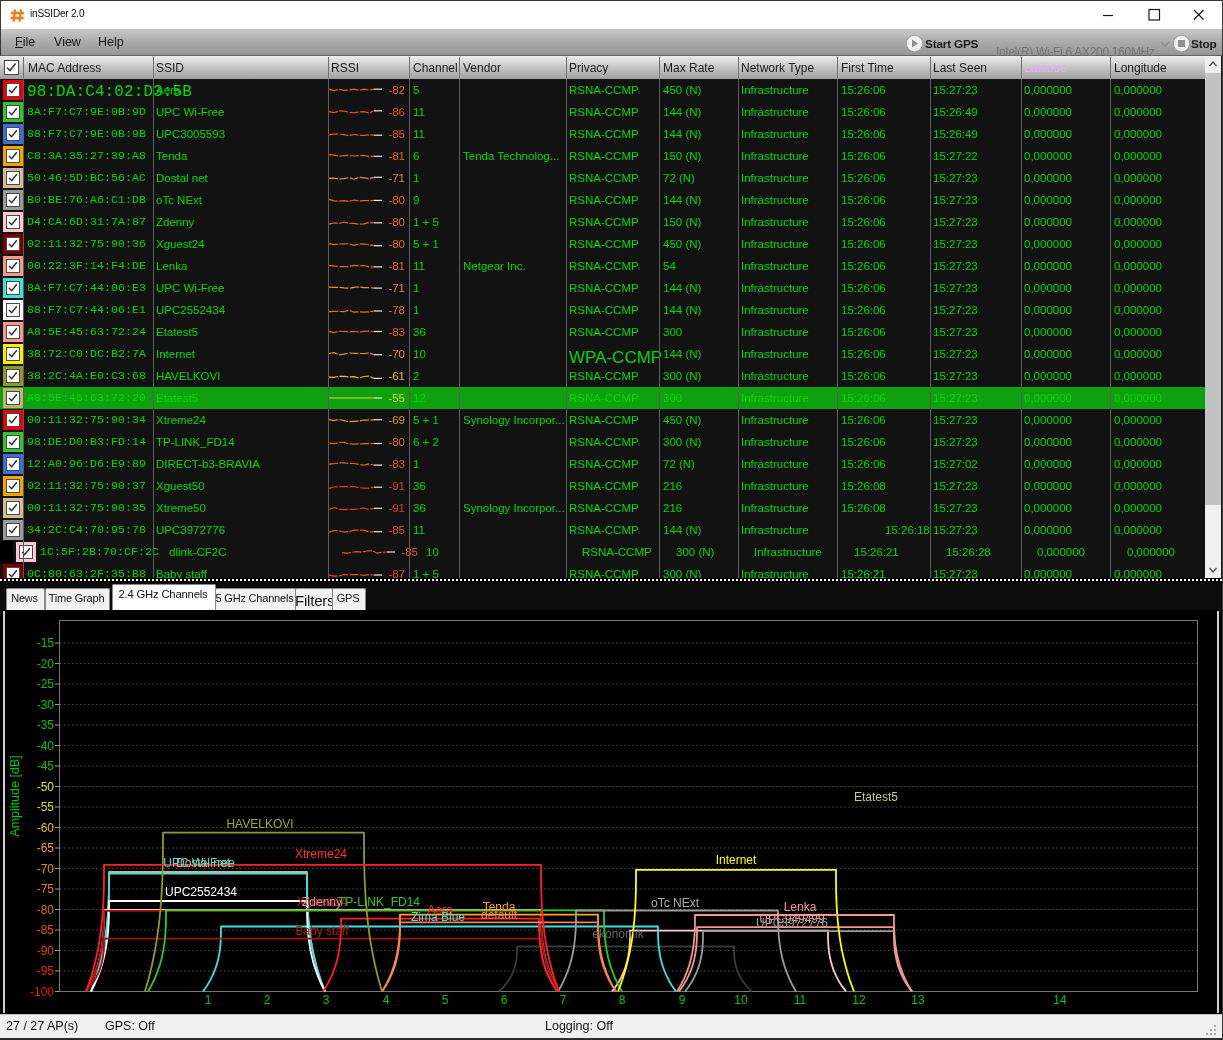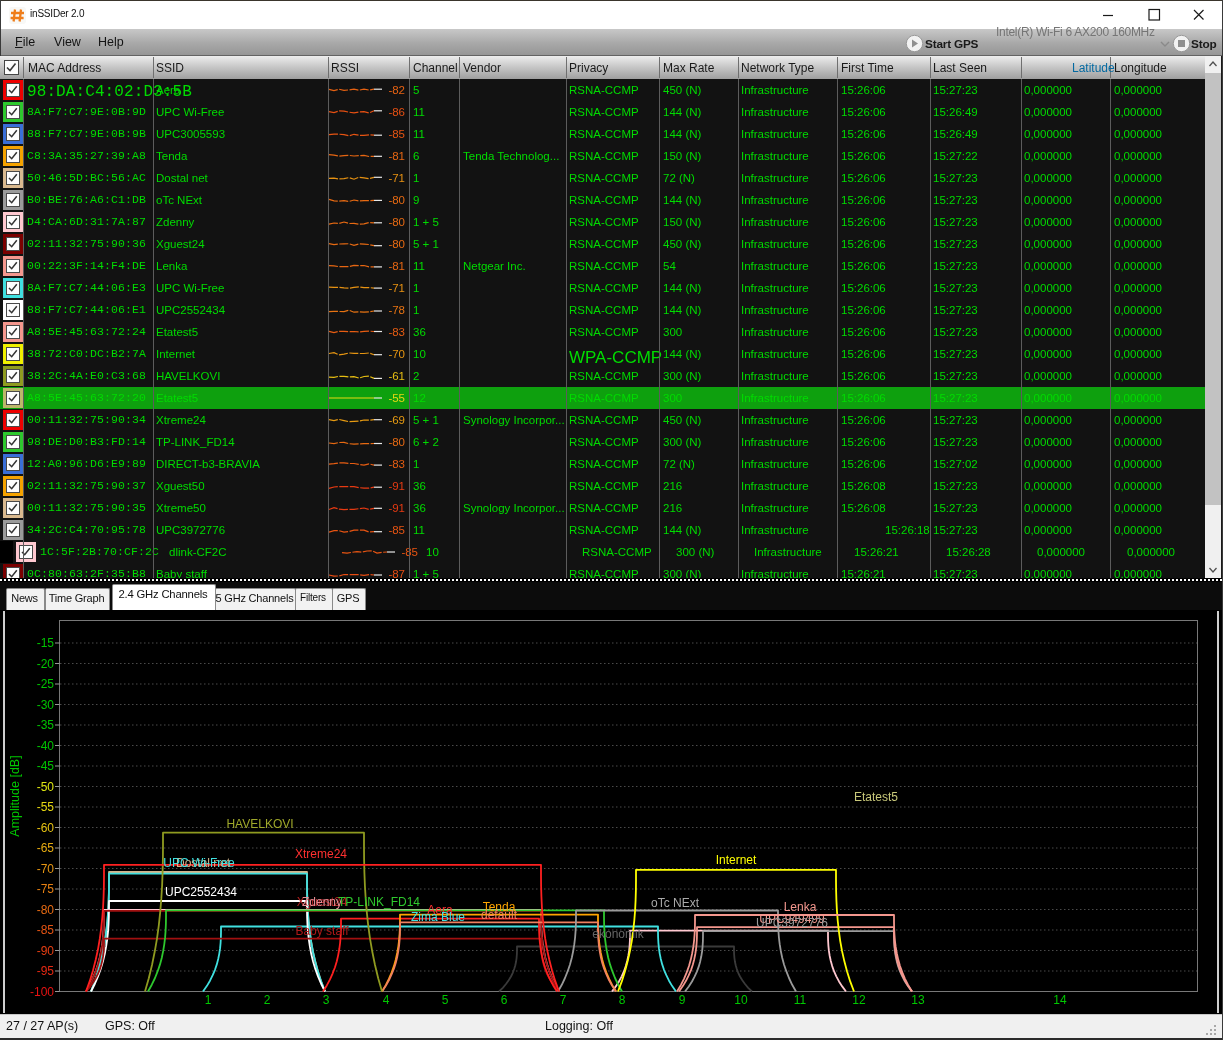--- a/index.html
+++ b/index.html
@@ -26,21 +26,21 @@
   </svg>
 <div class="abs" style="left:0;top:29px;width:1223px;height:26px;background:linear-gradient(#c8c8c8,#a8a8a8 55%,#969696);border-bottom:1px solid #636363;"></div>
 <div class="t" style="left:15px;top:35px;font-size:12.5px;color:#141414;"><span style="text-decoration:underline;">F</span>ile</div>
 <div class="t" style="left:54px;top:35px;font-size:12.5px;color:#141414;"><span style="">V</span>iew</div>
 <div class="t" style="left:98px;top:35px;font-size:12.5px;color:#141414;"><span style="">H</span>elp</div>
 <svg class="abs" style="left:905px;top:34px" width="19" height="19" viewBox="0 0 19 19">
 <circle cx="9.5" cy="9.5" r="8.2" fill="#f2f2f2" stroke="#9a9a9a"></circle>
 <path d="M7 5.5 L13 9.5 L7 13.5 Z" fill="#8f8f8f"></path>
   </svg>
 <div class="t" style="left:925px;top:36.5px;font-size:11.8px;letter-spacing:-0.2px;font-weight:600;color:#1a1a1a;">Start GPS</div>
-<div class="t" style="left:996px;top:25px;font-size:12px;letter-spacing:-0.3px;color:#757575;">Intel(R) Wi-Fi 6 AX200 160MHz</div>
+<div class="t" style="left:996px;top:45px;font-size:12px;letter-spacing:-0.3px;color:#757575;">Intel(R) Wi-Fi 6 AX200 160MHz</div>
 <svg class="abs" style="left:1160px;top:41px" width="10" height="6" viewBox="0 0 10 6">
 <path d="M1 1 L5 5 L9 1" stroke="#8a8a8a" stroke-width="1.4" fill="none"></path>
   </svg>
 <svg class="abs" style="left:1172px;top:34px" width="19" height="19" viewBox="0 0 19 19">
 <circle cx="9.5" cy="9.5" r="8.2" fill="#f2f2f2" stroke="#9a9a9a"></circle>
 <rect x="6" y="6" width="7" height="7" fill="#8f8f8f"></rect>
   </svg>
 <div class="t" style="left:1191px;top:36.5px;font-size:11.8px;letter-spacing:-0.2px;font-weight:600;color:#1a1a1a;">Stop</div>
 <div class="abs" style="left:0;top:56px;width:1223px;height:23px;background:linear-gradient(#ededed,#c9c9c9 45%,#9f9f9f);border-bottom:1px solid #2c2c2c;"></div>
 <div class="abs" style="left:23px;top:57px;width:1px;height:21px;background:#6f6f6f;"></div>
@@ -59,21 +59,21 @@
 <div class="t" style="left:28px;top:61px;font-size:12px;color:#1a1a1a;">MAC Address</div>
 <div class="t" style="left:156px;top:61px;font-size:12px;color:#1a1a1a;">SSID</div>
 <div class="t" style="left:331px;top:61px;font-size:12px;color:#1a1a1a;">RSSI</div>
 <div class="t" style="left:413px;top:61px;font-size:12px;color:#1a1a1a;">Channel</div>
 <div class="t" style="left:463px;top:61px;font-size:12px;color:#1a1a1a;">Vendor</div>
 <div class="t" style="left:569px;top:61px;font-size:12px;color:#1a1a1a;">Privacy</div>
 <div class="t" style="left:663px;top:61px;font-size:12px;color:#1a1a1a;">Max Rate</div>
 <div class="t" style="left:741px;top:61px;font-size:12px;color:#1a1a1a;">Network Type</div>
 <div class="t" style="left:841px;top:61px;font-size:12px;color:#1a1a1a;">First Time</div>
 <div class="t" style="left:933px;top:61px;font-size:12px;color:#1a1a1a;">Last Seen</div>
-<div class="t" style="left:1072px;top:61px;font-size:12px;color:#0369a1;">Latitude</div>
+<div class="t" style="left:1024px;top:61px;font-size:12px;color:#f0abfc;">Latitude</div>
 <div class="t" style="left:1114px;top:61px;font-size:12px;color:#1a1a1a;">Longitude</div>
 <svg class="abs" style="left:4px;top:60px" width="15" height="15" viewBox="0 0 15 15">
 <rect x="0.5" y="0.5" width="14" height="14" fill="#fdfdfd" stroke="#454545"></rect>
 <path d="M3 7.5 L6 10.5 L11.5 3.5" stroke="#3a3a3a" stroke-width="1.6" fill="none"></path>
   </svg>
 <div class="abs" style="left:0;top:79px;width:1205px;height:499px;background:#000;overflow:hidden;">
 <div class="abs" style="left:0;top:0px;width:1205px;height:22px;background:#121212;border-bottom:1px solid #000;">
 <div class="abs" style="left:3px;top:1px;width:20px;height:20px;background:#ee0000;"></div>
 <svg class="abs" style="left:6px;top:4px" width="14" height="14" viewBox="0 0 14 14">
 <rect x="0.5" y="0.5" width="13" height="13" fill="#fdfdfd" stroke="#4a4a4a"></rect>
@@ -609,21 +609,21 @@
 <div class="abs" style="left:0;top:582px;width:1223px;height:28px;background:#0c0c0c;"></div>
 <div class="abs" style="left:6px;top:588px;width:37px;height:22px;background:#f2f2f2;border:1px solid #8a8a8a;border-bottom:none;border-radius:2px 2px 0 0;"></div>
 <div class="t" style="left:6px;top:592px;width:37px;text-align:center;font-size:11px;letter-spacing:-0.2px;color:#111;">News</div>
 <div class="abs" style="left:45px;top:588px;width:63px;height:22px;background:#f2f2f2;border:1px solid #8a8a8a;border-bottom:none;border-radius:2px 2px 0 0;"></div>
 <div class="t" style="left:45px;top:592px;width:63px;text-align:center;font-size:11px;letter-spacing:-0.2px;color:#111;">Time Graph</div>
 <div class="abs" style="left:112px;top:584px;width:102px;height:26px;background:#ffffff;border:1px solid #8a8a8a;border-bottom:none;border-radius:2px 2px 0 0;"></div>
 <div class="t" style="left:112px;top:588px;width:102px;text-align:center;font-size:11.3px;letter-spacing:-0.2px;color:#111;">2.4 GHz Channels</div>
 <div class="abs" style="left:215px;top:588px;width:79px;height:22px;background:#f2f2f2;border:1px solid #8a8a8a;border-bottom:none;border-radius:2px 2px 0 0;"></div>
 <div class="t" style="left:215px;top:592px;width:79px;text-align:center;font-size:11px;letter-spacing:-0.2px;color:#111;">5 GHz Channels</div>
 <div class="abs" style="left:295px;top:588px;width:36px;height:22px;background:#f2f2f2;border:1px solid #8a8a8a;border-bottom:none;border-radius:2px 2px 0 0;"></div>
-<div class="t" style="left:295px;top:592px;width:36px;text-align:center;font-size:10px;letter-spacing:-0.2px;color:#111;">Filters</div>
+<div class="t" style="left:295px;top:592px;width:36px;text-align:center;font-size:15px;letter-spacing:-0.2px;color:#111;">Filters</div>
 <div class="abs" style="left:332px;top:588px;width:32px;height:22px;background:#f2f2f2;border:1px solid #8a8a8a;border-bottom:none;border-radius:2px 2px 0 0;"></div>
 <div class="t" style="left:332px;top:592px;width:32px;text-align:center;font-size:11px;letter-spacing:-0.2px;color:#111;">GPS</div>
 <div class="abs" style="left:0;top:610px;width:1223px;height:404px;background:#000;"></div>
 <div class="abs" style="left:3px;top:611px;width:2px;height:402px;background:#cfcfcf;"></div>
 <div class="abs" style="left:1217px;top:611px;width:2px;height:402px;background:#cfcfcf;"></div>
 <svg class="abs" style="left:0;top:610px" width="1223" height="404" viewBox="0 610 1223 404" font-family="Liberation Sans,sans-serif">
     <rect x="59.5" y="620.5" width="1138" height="371" fill="none" stroke="#787878"></rect>
     <line x1="60" y1="643.0" x2="1197" y2="643.0" stroke="#4a4a4a" stroke-width="1" stroke-dasharray="1.5,2.5"></line>
     <line x1="55" y1="643.0" x2="59.5" y2="643.0" stroke="#9a9a9a"></line>
     <text x="54" y="647.0" text-anchor="end" font-size="12" fill="#00c400">-15</text>

